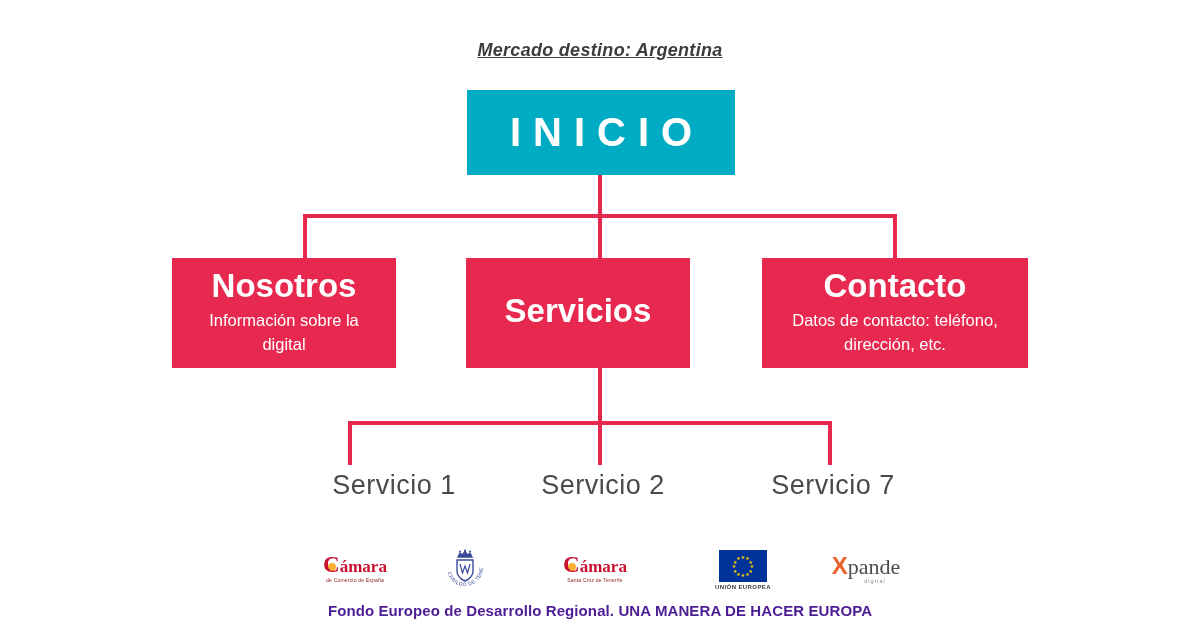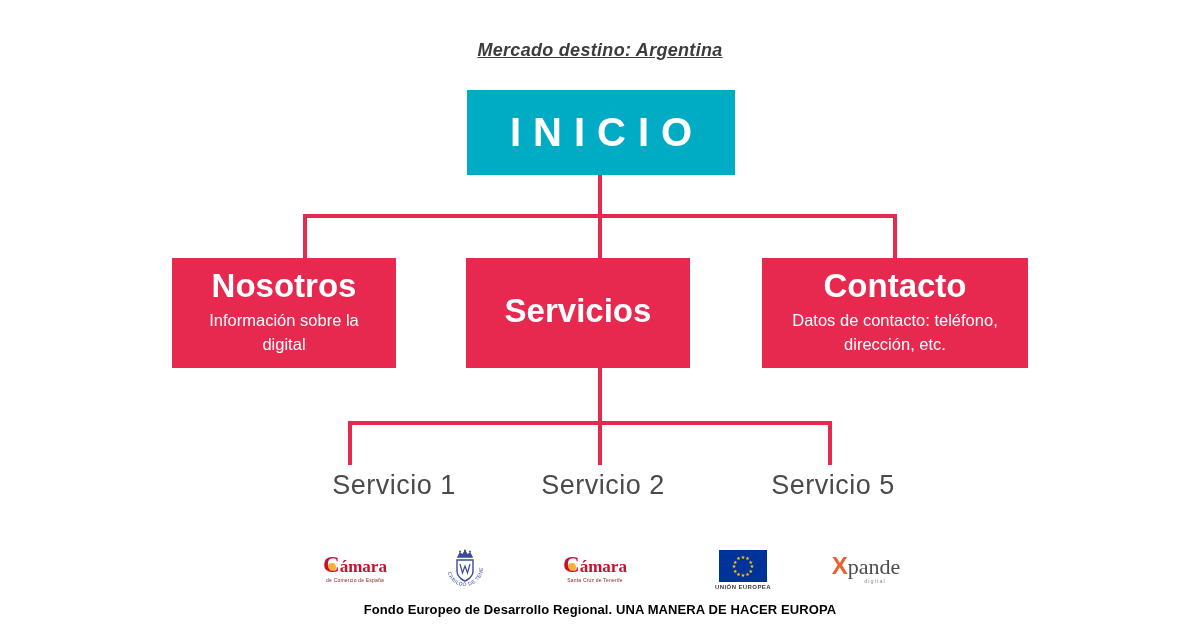--- a/index.html
+++ b/index.html
@@ -86,21 +86,21 @@
   .eu-text { font-size:6px; color:#3a3a3a; margin-top:2px; letter-spacing:0.4px; font-weight:bold; }
 
   .xpande-logo { top:554px; width:90px; white-space:nowrap; }
   .xpande-x { color:#e8622d; font-weight:bold; font-size:24px; line-height:1; }
   .xpande-rest { font-family:"Liberation Serif", serif; color:#4d4d4f; font-size:22px; line-height:1; }
   .xpande-sub { font-size:5.5px; color:#8a8a8a; margin-top:0px; letter-spacing:1px; padding-left:18px; }
 
   
   .footer-text {
     position:absolute; top:602px; left:0; width:1200px;
-    text-align:center; font-size:13px; font-weight:bold; color:#000000;
+    text-align:center; font-size:15px; font-weight:bold; color:#4c1d95;
     letter-spacing:0.1px;
   }
 </style>
 </head>
 <body>
 
 <div class="canvas">
 
   <div class="header-title">Mercado destino: Argentina</div>
 
@@ -127,21 +127,21 @@
   </div>
 
   <div class="conn" style="left:598px; top:368px; width:4px; height:57px;"></div>
   <div class="conn" style="left:348px; top:421px; width:484px; height:4px;"></div>
   <div class="conn" style="left:348px; top:421px; width:4px; height:44px;"></div>
   <div class="conn" style="left:598px; top:421px; width:4px; height:44px;"></div>
   <div class="conn" style="left:828px; top:421px; width:4px; height:44px;"></div>
 
   <div class="leaf leaf-1">Servicio 1</div>
   <div class="leaf leaf-2">Servicio 2</div>
-  <div class="leaf leaf-3">Servicio 5</div>
+  <div class="leaf leaf-3">Servicio 7</div>
 
   <div class="logo camara-logo" style="left:355px;">
     <div class="camara-word"><span class="camara-c">C</span><span>ámara</span></div>
     <div class="camara-sub">de Comercio de España</div>
   </div>
 
   <div class="logo cabildo-logo" style="left:465px;">
     <svg width="48" height="48" viewBox="0 0 48 48">
       <g fill="none" stroke="#3b4b9b" stroke-width="1.4">
         <path d="M17 9 l2 -4 2.5 2 2.5 -4 2.5 4 2.5 -2 2 4 z" fill="#3b4b9b"></path>

